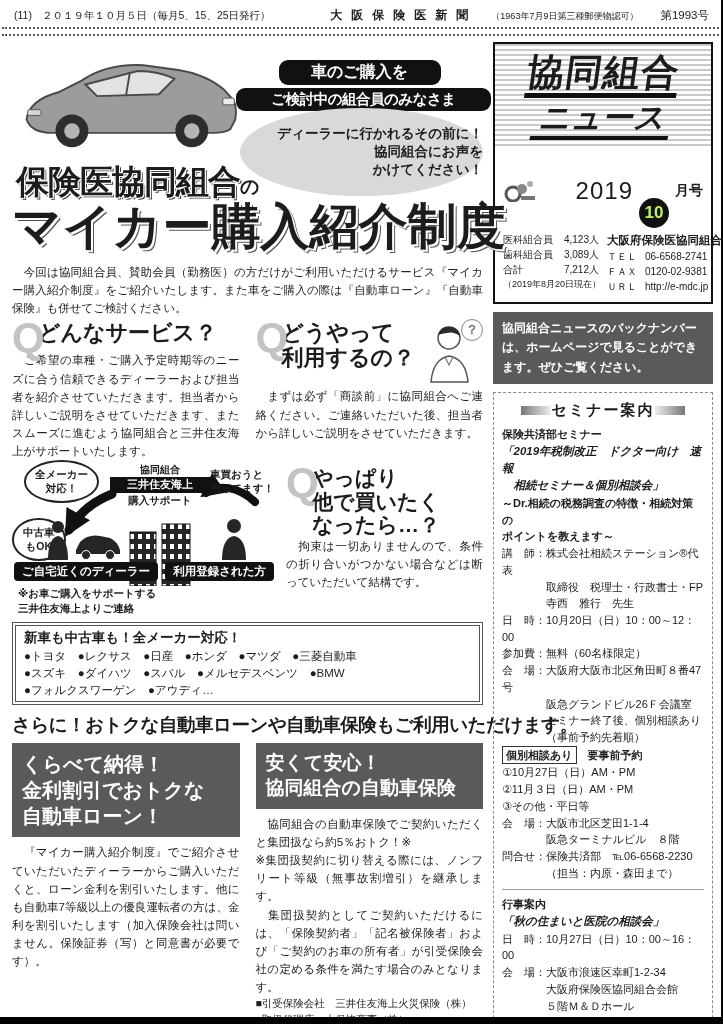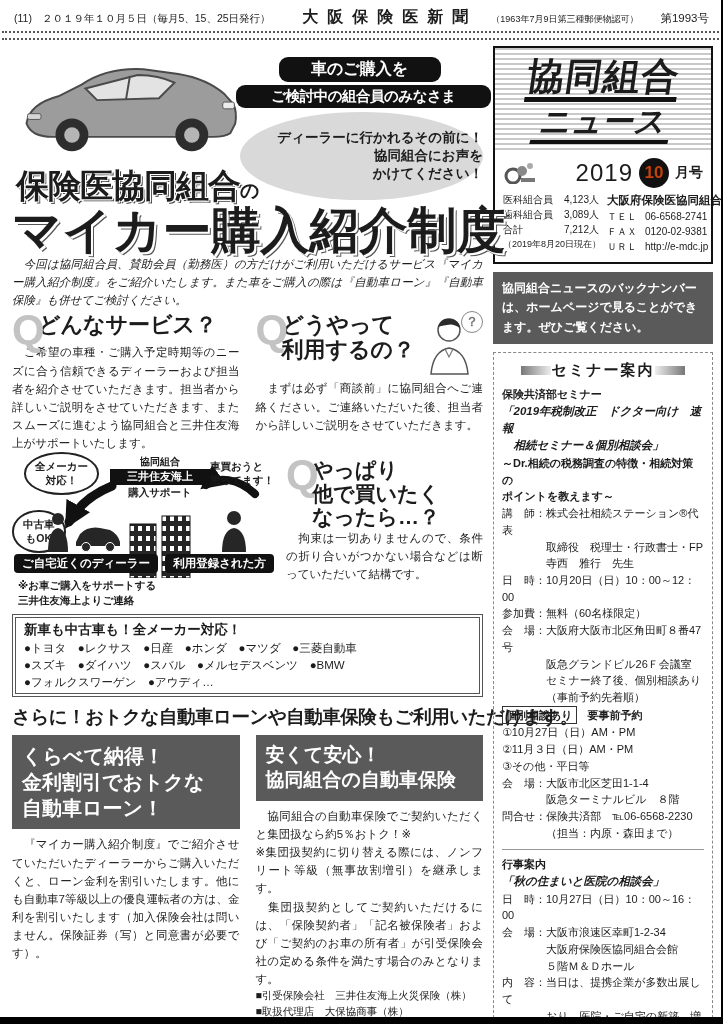--- a/index.html
+++ b/index.html
@@ -3,46 +3,46 @@
 <meta charset="utf-8">
 <style>
   html,body{margin:0;padding:0;background:#e8e8e8;}
   .page{position:relative;width:723px;height:1024px;background:#fff;overflow:hidden;
         box-sizing:border-box;border-right:2px solid #000;border-bottom:7px solid #000;
         font-family:"Liberation Sans","DejaVu Sans",sans-serif;color:#1c1c1c;}
   
   .hd{display:flex;align-items:baseline;padding:7px 12px 3px 14px;font-size:10.5px;white-space:nowrap;}
   .hd .pgno{margin-right:10px;}
   .hd .date{flex:1;}
-  .hd .paper{font-size:16px;font-weight:bold;letter-spacing:9px;margin:0 14px;}
+  .hd .paper{font-size:12px;font-weight:bold;letter-spacing:9px;margin:0 14px;}
   .hd .permit{font-size:9px;margin-right:22px;}
   .hd .issue{font-size:11.5px;}
   .dotrule{height:5px;margin:0 2px;border-top:2px dotted #555;border-bottom:2px dotted #555;}
   
   .content{display:flex;gap:10px;padding:6px 8px 0 12px;}
   .leftcol{width:471px;flex:none;}
   .rightcol{width:220px;flex:none;}
   
   .hero{position:relative;height:205px;}
   .car{position:absolute;left:0;top:2;}
-  .banner{position:absolute;left:224px;top:11px;width:247px;text-align:center;}
+  .banner{position:absolute;left:224px;top:18px;width:247px;text-align:center;}
   .banner .b1,.banner .b2{background:#111;color:#fff;font-weight:bold;border-radius:9px;padding:2px 6px;margin:0 auto 3px;}
   .banner .b1{font-size:16px;width:150px;}
   .banner .b2{font-size:14.5px;width:243px;letter-spacing:-0.5px;}
   .ellipse{position:absolute;left:228px;top:66px;width:243px;height:88px;background:#d9d9d9;border-radius:50%;
            display:flex;flex-direction:column;justify-content:center;align-items:flex-end;font-size:13.5px;font-weight:bold;line-height:1.32;}
   .orgline{position:absolute;left:4px;top:118px;white-space:nowrap;}
   .orgline .org{font-size:33px;font-weight:900;letter-spacing:-1px;
       text-shadow:1px 1px 0 #fff,-1px -1px 0 #fff,1px -1px 0 #fff,-1px 1px 0 #fff,2px 2px 0 #444;}
   .orgline .no{font-size:19px;font-weight:bold;}
   .bigtitle{position:absolute;left:0;top:152px;width:471px;font-size:49px;font-weight:900;
       letter-spacing:0px;white-space:nowrap;text-shadow:2px 2px 0 #fff,3px 3px 0 #555;}
   
   .jp{font-size:11.5px;line-height:1.58;text-align:justify;white-space:pre-wrap;}
-  .intro{margin:4px 0 4px;font-style:italic;}
+  .intro{margin:16px 0 4px;}
   .qarow{display:flex;gap:16px;margin-top:2px;}
   .qcol{flex:1;min-width:0;}
   .qhead{position:relative;padding-left:26px;min-height:30px;}
   .qglyph{position:absolute;left:0;top:-4px;font-size:42px;font-weight:900;color:#c3c3c3;line-height:1;}
   .qtitle{font-size:22px;font-weight:900;letter-spacing:0px;line-height:1.12;}
   .q2wrap{display:flex;}
   .doc{position:relative;margin-left:6px;flex:none;}
   .doc .qm{position:absolute;right:0px;top:-2px;width:20px;height:20px;border:1.5px solid #888;border-radius:50%;
            background:#fff;color:#777;font-size:13px;font-weight:bold;text-align:center;line-height:19px;}
   
@@ -82,22 +82,22 @@
   
   .mast{border:2px solid #111;background:#fff;}
   .stripes{background:repeating-linear-gradient(180deg,#c9c9c9 0 2px,#fff 2px 5px);padding:10px 6px 8px;text-align:center;}
   .logo1{font-size:37px;font-weight:900;transform:skewX(-8deg);letter-spacing:1px;display:inline-block;
          border-bottom:5px solid #111;padding-bottom:2px;line-height:1;}
   .logo2{font-size:31px;font-weight:900;transform:skewX(-14deg);display:inline-block;line-height:1;margin-top:4px;
          border-bottom:4px solid #111;padding:0 6px 3px;}
   .mastrow{display:flex;align-items:center;justify-content:flex-end;gap:6px;padding:6px 8px 2px;}
   .mdc{margin-right:auto;}
   .year{font-size:24px;letter-spacing:1px;}
-  .mbadge{width:30px;height:30px;background:#111;color:#c2410c;border-radius:50%;font-size:17px;font-weight:bold;
-          text-align:center;line-height:30px;flex:none;}
+  .mbadge{width:30px;height:30px;background:#111;color:#bef264;border-radius:50%;font-size:17px;font-weight:bold;
+          text-align:center;line-height:30px;flex:none;margin-top:44px;}
   .gou{font-size:14px;font-weight:bold;}
   .mastinfo{display:flex;gap:8px;padding:2px 8px 8px;}
   .stats{width:96px;flex:none;font-size:10px;}
   .stats .srow{display:flex;justify-content:space-between;line-height:1.5;}
   .asof{font-size:9px;margin-top:1px;white-space:nowrap;}
   .orgblk{font-size:10px;line-height:1.5;}
   .orgblk .oname{font-size:11.5px;font-weight:bold;white-space:nowrap;}
   .orgblk .crow{display:flex;gap:8px;white-space:nowrap;}
   .backnum{background:#5a5a5a;color:#fff;font-size:12px;font-weight:bold;line-height:1.6;padding:7px 9px;margin-top:8px;}
   .bulletin{border:1px dashed #888;margin-top:8px;padding:8px 8px 6px;}

